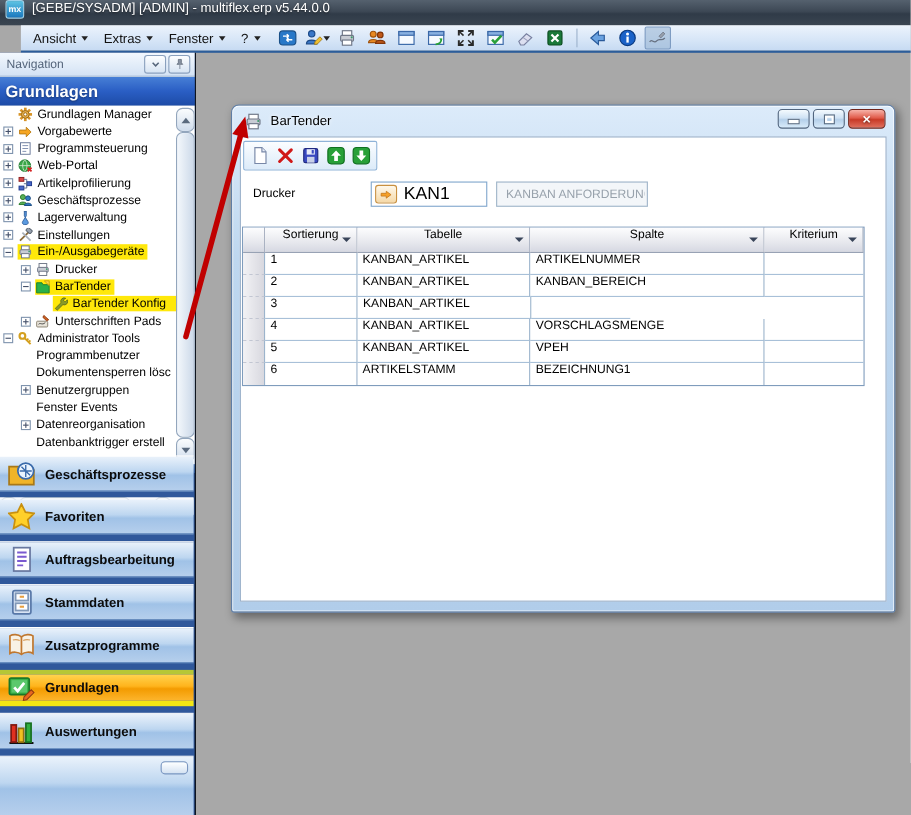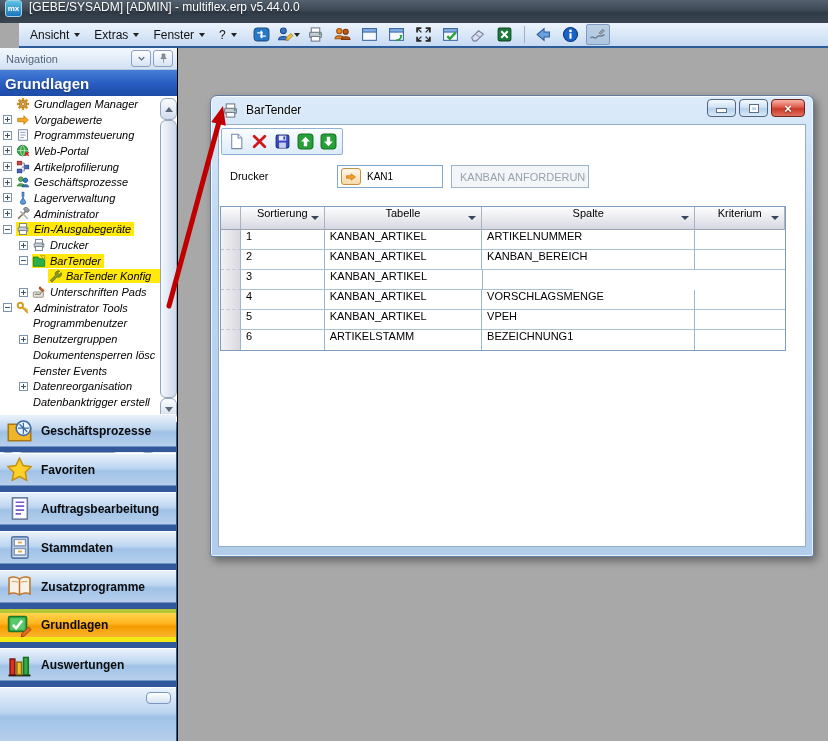--- a/index.html
+++ b/index.html
@@ -32,21 +32,21 @@
     border-right:1px solid #000000;background:#30589b;}
   .navtitle{height:22px;background:linear-gradient(180deg,#f3f8fe,#d3e2f4);
     display:flex;align-items:center;padding:0 4px 0 6px;box-sizing:border-box;border-bottom:1px solid #b7c9de;}
   .navtitle .txt{font-size:11px;color:#54647a;flex:1;}
   .nbtnmini{width:18px;height:15px;border:1px solid #8aa0bd;border-radius:3px;margin-left:2px;
     background:linear-gradient(180deg,#fdfeff,#d7e4f3);display:flex;align-items:center;justify-content:center;}
   .nbtnmini svg{width:11px;height:11px;}
   .navheader{height:26px;background:linear-gradient(180deg,#477fd6 0%,#2a5ec4 50%,#1d4ba6 100%);
     color:#fff;font-size:15px;font-weight:bold;display:flex;align-items:center;padding-left:5px;
     text-shadow:0 1px 2px rgba(0,0,0,.4);}
-  .tree{position:relative;height:326px;background:#fff;overflow:hidden;font-style:italic;}
+  .tree{position:relative;height:326px;background:#fff;overflow:hidden;}
   .trow{display:flex;align-items:center;height:15.7px;white-space:nowrap;font-size:11px;color:#000;}
   .ind0{padding-left:3px;} .ind1{padding-left:19px;} .ind2{padding-left:35px;}
   .exp{position:relative;width:9px;height:9px;box-sizing:border-box;border:1px solid #7e93ad;background:#fff;margin-right:4px;flex:0 0 auto;}
   .exp.none{border:none;background:transparent;}
   .exp.plus:before,.exp.minus:before{content:"";position:absolute;left:1px;top:3px;width:5px;height:1px;background:#44506a;}
   .exp.plus:after{content:"";position:absolute;left:3px;top:1px;width:1px;height:5px;background:#44506a;}
   .ic{width:14px;height:14px;margin-right:3px;flex:0 0 auto;}
   .tlbl{padding:0 3px 0 1px;}
   .grp{display:flex;align-items:center;}
   .hl{background:#ffe80a;}
@@ -105,21 +105,21 @@
   .dlgtb .dti{width:19px;height:19px;display:flex;align-items:center;justify-content:center;}
   .dlgtb svg{width:17px;height:17px;}
 
   .lrow{position:absolute;left:0;top:40px;width:100%;height:24px;}
   .llbl{position:absolute;left:11px;top:5px;font-size:11px;color:#000;}
   .lfield{position:absolute;left:118px;top:0;width:106px;height:23px;box-sizing:border-box;border:1px solid #7fa6cc;background:#fff;
     display:flex;align-items:center;gap:4px;padding:0 3px;}
   .lookupbtn{width:20px;height:17px;box-sizing:border-box;border:1px solid #c89040;border-radius:3px;
     background:linear-gradient(180deg,#fff8ea,#f5d9a8);display:flex;align-items:center;justify-content:center;}
   .lookupbtn svg{width:12px;height:12px;}
-  .lfield input{border:none;outline:none;width:70px;font-size:10px;font-family:"Liberation Sans",sans-serif;color:#000;background:transparent;}
+  .lfield input{border:none;outline:none;width:70px;font-size:16px;font-family:"Liberation Sans",sans-serif;color:#000;background:transparent;}
   .dfield{position:absolute;left:232px;top:0;width:138px;height:23px;box-sizing:border-box;border:1px solid #9fb4c8;background:#f3f6f9;}
   .dfield input{border:none;outline:none;width:126px;margin:4px 0 0 6px;font-size:11px;font-family:"Liberation Sans",sans-serif;color:#98a2ac;background:transparent;}
 
   
   .grid{position:absolute;left:1px;top:81px;width:566px;box-sizing:border-box;border:1px solid #7f9cbc;background:#fff;}
   .grow{display:flex;height:20px;}
   .grow.head{height:23px;}
   .gcell{box-sizing:border-box;border-right:1px solid #9cb4cc;border-bottom:1px solid #a8c0d8;font-size:11px;
     display:flex;padding-left:5px;overflow:hidden;white-space:nowrap;color:#000;}
   .c0{width:20px;padding-left:0;}
@@ -485,21 +485,21 @@
           <svg class="ic">
             <use href="#i-flask"></use>
           </svg>
           <span class="tlbl">Lagerverwaltung</span>
         </div>
       <div class="trow ind0">
           <span class="exp plus"></span>
           <svg class="ic">
             <use href="#i-tools"></use>
           </svg>
-          <span class="tlbl">Administrator</span>
+          <span class="tlbl">Einstellungen</span>
         </div>
       <div class="trow ind0">
           <span class="exp minus"></span>
           <span class="grp hl">
             <svg class="ic">
               <use href="#i-printer"></use>
             </svg>
             <span class="tlbl">Ein-/Ausgabegeräte</span>
           </span>
         </div>
@@ -540,26 +540,26 @@
           <svg class="ic">
             <use href="#i-key"></use>
           </svg>
           <span class="tlbl">Administrator Tools</span>
         </div>
       <div class="trow ind1">
           <span class="exp none"></span>
           <span class="tlbl">Programmbenutzer</span>
         </div>
       <div class="trow ind1">
-          <span class="exp plus"></span>
-          <span class="tlbl">Benutzergruppen</span>
-        </div>
-      <div class="trow ind1">
           <span class="exp none"></span>
           <span class="tlbl">Dokumentensperren lösc</span>
+        </div>
+      <div class="trow ind1">
+          <span class="exp plus"></span>
+          <span class="tlbl">Benutzergruppen</span>
         </div>
       <div class="trow ind1">
           <span class="exp none"></span>
           <span class="tlbl">Fenster Events</span>
         </div>
       <div class="trow ind1">
           <span class="exp plus"></span>
           <span class="tlbl">Datenreorganisation</span>
         </div>
       <div class="trow ind1">

